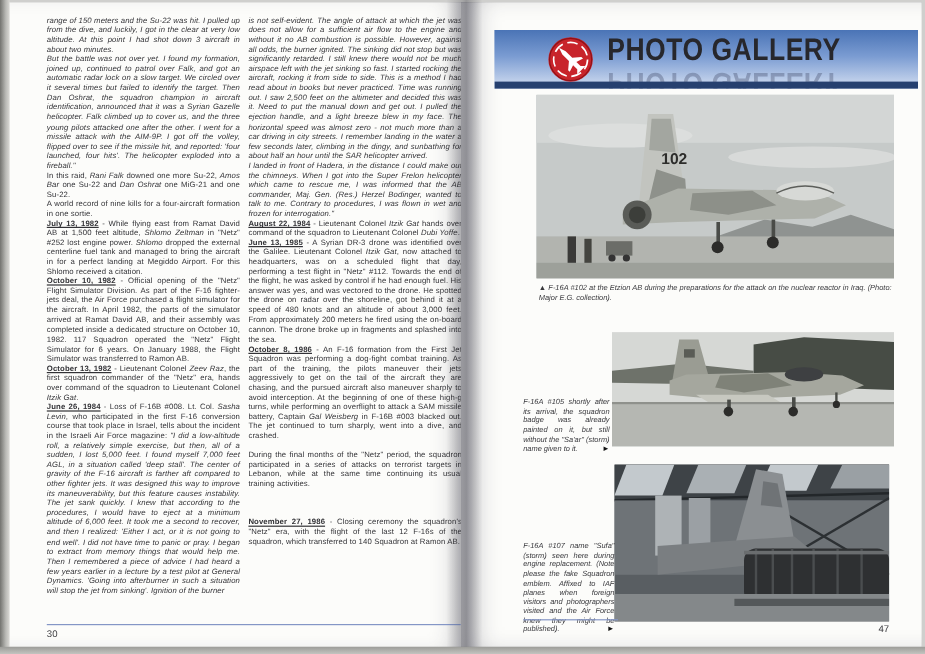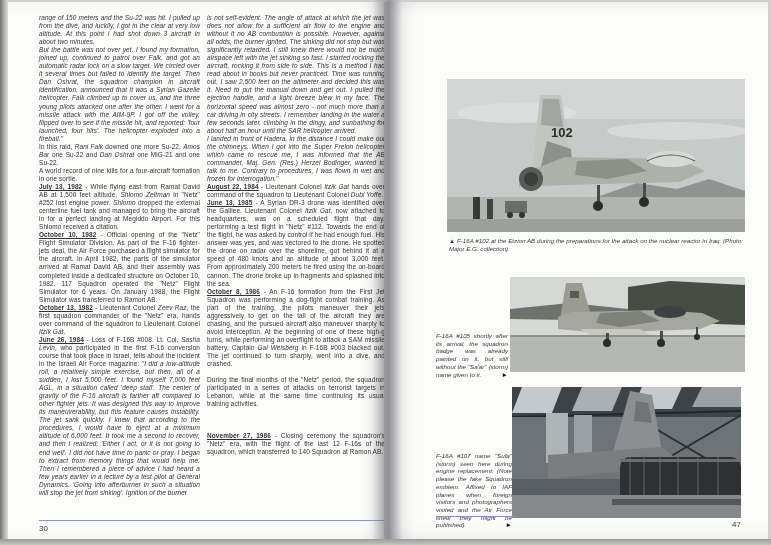--- a/index.html
+++ b/index.html
@@ -81,20 +81,32 @@
         <div class="para"><span class="seg-d">October 8, 1986</span><span class="seg-n"> - An F-16 formation from the First Jet Squadron was performing a dog-fight combat training. As part of the training, the pilots maneuver their jets aggressively to get on the tail of the aircraft they are chasing, and the pursued aircraft also maneuver sharply to avoid interception. At the beginning of one of these high-g turns, while performing an overflight to attack a SAM missile battery, Captain </span><span class="seg-i">Gal Weisberg</span><span class="seg-n"> in F-16B #003 blacked out. The jet continued to turn sharply, went into a dive, and crashed.</span></div>
         <div class="para gap1"><span class="seg-n">During the final months of the "Netz" period, the squadron participated in a series of attacks on terrorist targets in Lebanon, while at the same time continuing its usual training activities.</span></div>
         <div class="para gap2"><span class="seg-d">November 27, 1986</span><span class="seg-n"> - Closing ceremony the squadron's "Netz" era, with the flight of the last 12 F-16s of the squadron, which transferred to 140 Squadron at Ramon AB.</span></div>
       </div>
     <div class="bottom-rule rule-left"></div>
     <div class="page-num pn-30">30</div>
   </div>
 
   <div class="page right">
 
+    <div class="banner">
+      <div class="banner-title">PHOTO GALLERY</div>
+      <div class="banner-reflection">PHOTO GALLERY</div>
+      <svg class="logo" viewBox="0 0 40 40">
+        <circle cx="20" cy="20" r="19" fill="#c8242b"></circle>
+        <circle cx="20" cy="20" r="14.5" fill="none" stroke="#ffffff" stroke-width="1.4" stroke-dasharray="9 4"></circle>
+        <circle cx="20" cy="20" r="18" fill="none" stroke="#8e1218" stroke-width="1"></circle>
+        <g transform="rotate(-45 20 20)">
+          <polygon points="20,6 22,12 22,20 28,25 28,27 22,25 22,30 25,33 15,33 18,30 18,25 12,27 12,25 18,20 18,12" fill="#ffffff"></polygon>
+        </g>
+      </svg>
+    </div>
 
     <svg class="photo ph1" viewBox="0 0 298 153" preserveAspectRatio="none">
       <rect x="0" y="0" width="298" height="153" fill="#c6cac9"></rect>
       <rect x="0" y="0" width="298" height="40" fill="#d3d6d5"></rect>
       <ellipse cx="70" cy="34" rx="60" ry="10" fill="#dcdedd"></ellipse>
       <ellipse cx="230" cy="52" rx="70" ry="9" fill="#d8dad9"></ellipse>
       <polygon points="150,118 190,104 230,110 262,100 298,112 298,124 150,124" fill="#8f9391"></polygon>
       <rect x="0" y="118" width="298" height="35" fill="#b2b4af"></rect>
       <rect x="0" y="140" width="298" height="13" fill="#9da09a"></rect>
 

